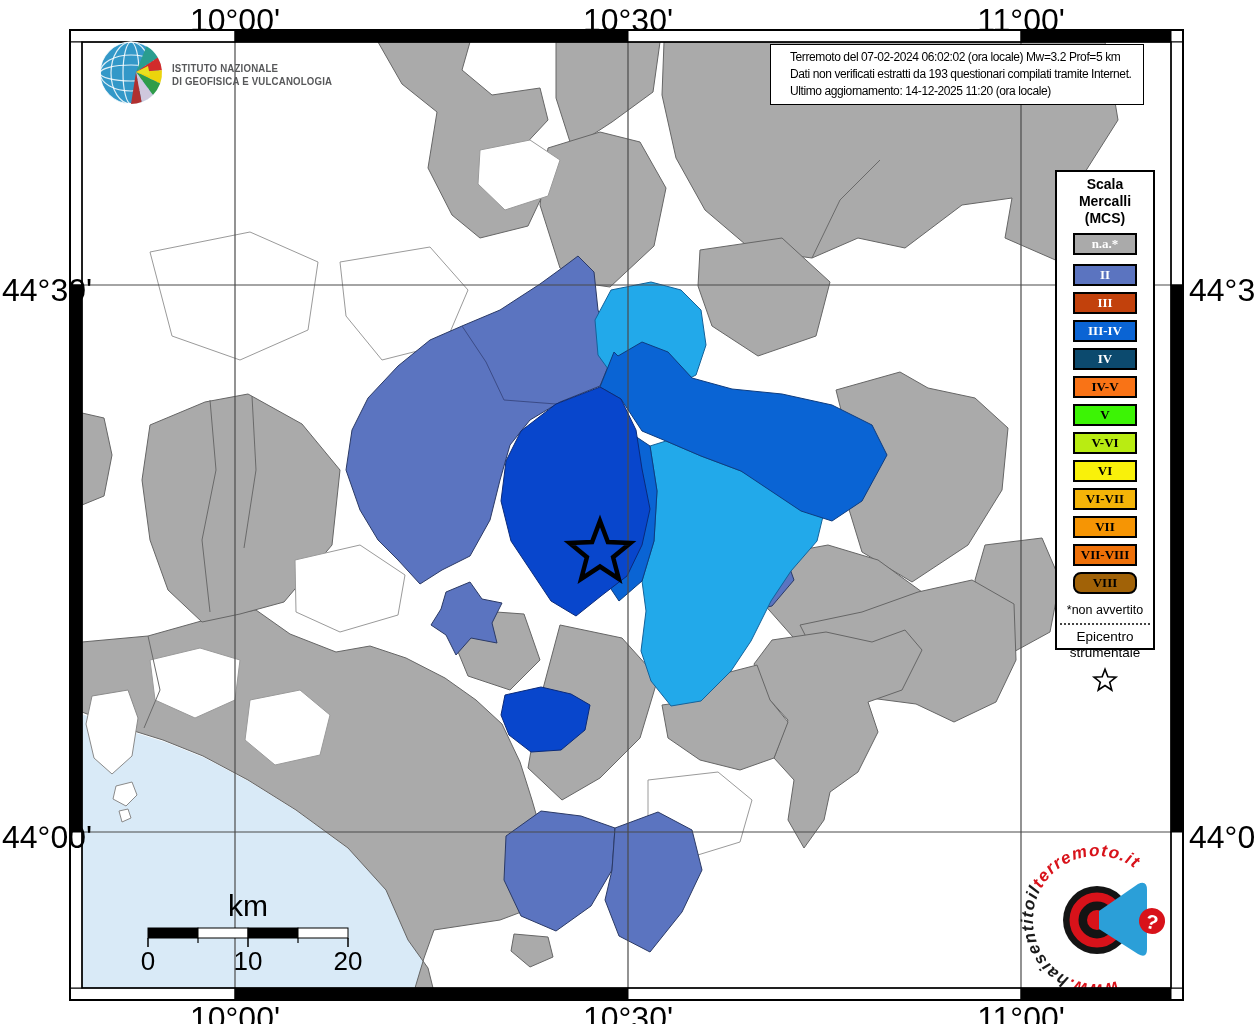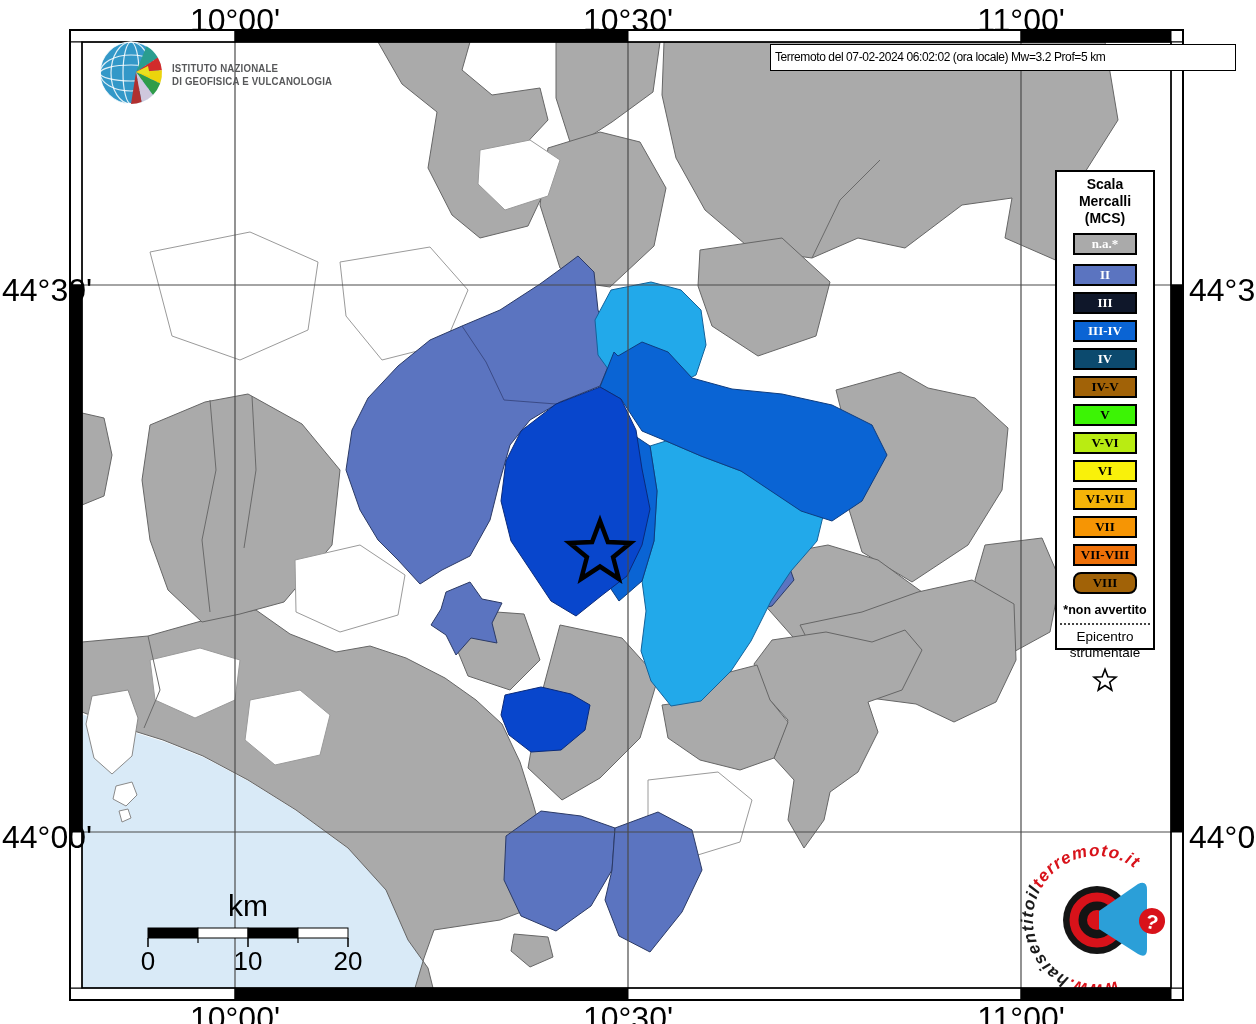--- a/index.html
+++ b/index.html
@@ -3,35 +3,35 @@
 <meta charset="utf-8">
 <style>
   html,body{margin:0;padding:0;background:#fff;}
   .page{position:relative;width:1256px;height:1024px;overflow:hidden;background:#fff;
         font-family:"Liberation Sans","DejaVu Sans",sans-serif;color:#000;}
   .page svg.mapsvg{position:absolute;left:0;top:0;}
   .axis-label{position:absolute;font-size:32px;color:#000;white-space:nowrap;}
   .axis-top,.axis-bottom{transform:translateX(-50%);}
   .axis-left{width:62px;text-align:right;}
   .axis-right{text-align:left;}
-  .info-box{position:absolute;left:770px;top:44px;width:466px;box-sizing:border-box;
-    background:#fff;border:1.6px solid #000;padding:4px 4px;font-size:12px;line-height:17px;
+  .info-box{position:absolute;left:770px;top:44px;width:374px;box-sizing:border-box;
+    background:#fff;border:1.6px solid #000;padding:4px 19px;font-size:12px;line-height:17px;
     letter-spacing:-0.4px;white-space:nowrap;z-index:5;}
   .ingv{position:absolute;left:98px;top:40px;width:420px;height:70px;z-index:4;}
   .ingv-text{position:absolute;left:74px;top:22px;font-size:10.5px;font-weight:bold;
     color:#57585a;line-height:13px;letter-spacing:0.2px;transform:scaleX(0.92);
     transform-origin:left center;white-space:nowrap;}
   .legend{position:absolute;left:1055px;top:170px;width:100px;height:480px;box-sizing:border-box;
     background:#fff;border:2px solid #000;text-align:center;padding-top:4px;z-index:5;}
   .legend-title{font-size:14px;font-weight:bold;line-height:17px;}
   .swatch{width:60px;height:18px;margin:6px auto 0;border:2px solid #000;box-sizing:content-box;
     font-size:13px;font-weight:bold;line-height:18px;font-family:Liberation Serif, serif;}
   .swatch.lt{color:#fff;}
   .swatch.dk{color:#000;}
-  .legend-foot{font-size:12.5px;margin-top:9px;font-weight:bold;}
+  .legend-foot{font-size:12.5px;margin-top:9px;}
   .legend-sep{border:0;border-top:2px dotted #444;margin:6px 3px 4px;}
   .legend-epi{font-size:13.5px;font-weight:normal;line-height:16px;}
   .legend-star{margin-top:4px;}
 </style>
 </head>
 <body>
 
 <div class="page">
 
 <svg class="mapsvg" width="1256" height="1024" viewBox="0 0 1256 1024">
@@ -198,34 +198,36 @@
     <path d="M38,32 L50,26 L52,36 Z" fill="#e8e020"></path>
   </svg>
   <div class="ingv-text">
     <div>ISTITUTO NAZIONALE</div>
     <div>DI GEOFISICA E VULCANOLOGIA</div>
   </div>
 </div>
 
 <div class="info-box">
   <div>Terremoto del 07-02-2024 06:02:02 (ora locale) Mw=3.2 Prof=5 km</div>
+  <div>Dati non verificati estratti da 193 questionari compilati tramite Internet.</div>
+  <div>Ultimo aggiornamento: 14-12-2025 11:20 (ora locale)</div>
 </div>
 
 <div class="legend">
   <div class="legend-title">
     <div>Scala</div>
     <div>Mercalli</div>
     <div>(MCS)</div>
   </div>
   <div class="swatch lt" style="background-color: rgb(170, 170, 170);">n.a.*</div>
   <div class="swatch lt" style="background-color: rgb(91, 116, 192); margin-top: 9px;">II</div>
-  <div class="swatch lt" style="background-color: #0f172a;">III</div>
+  <div class="swatch lt" style="background-color: #c2410c;">III</div>
   <div class="swatch lt" style="background-color: rgb(10, 100, 212);">III-IV</div>
   <div class="swatch lt" style="background-color: #0c4a6e;">IV</div>
-  <div class="swatch dk" style="background-color: #a16207;">IV-V</div>
+  <div class="swatch dk" style="background-color: #f97316;">IV-V</div>
   <div class="swatch dk" style="background-color: rgb(60, 244, 5);">V</div>
   <div class="swatch dk" style="background-color: rgb(185, 236, 18);">V-VI</div>
   <div class="swatch dk" style="background-color: rgb(249, 241, 10);">VI</div>
   <div class="swatch dk" style="background-color: rgb(244, 180, 8);">VI-VII</div>
   <div class="swatch dk" style="background-color: rgb(246, 149, 4);">VII</div>
   <div class="swatch dk" style="background-color: rgb(238, 112, 8);">VII-VIII</div>
   <div class="swatch dk" style="background-color: #a16207; border-radius: 8px;">VIII</div>
   <div class="legend-foot">*non avvertito</div>
   <hr class="legend-sep">
   <div class="legend-epi">

